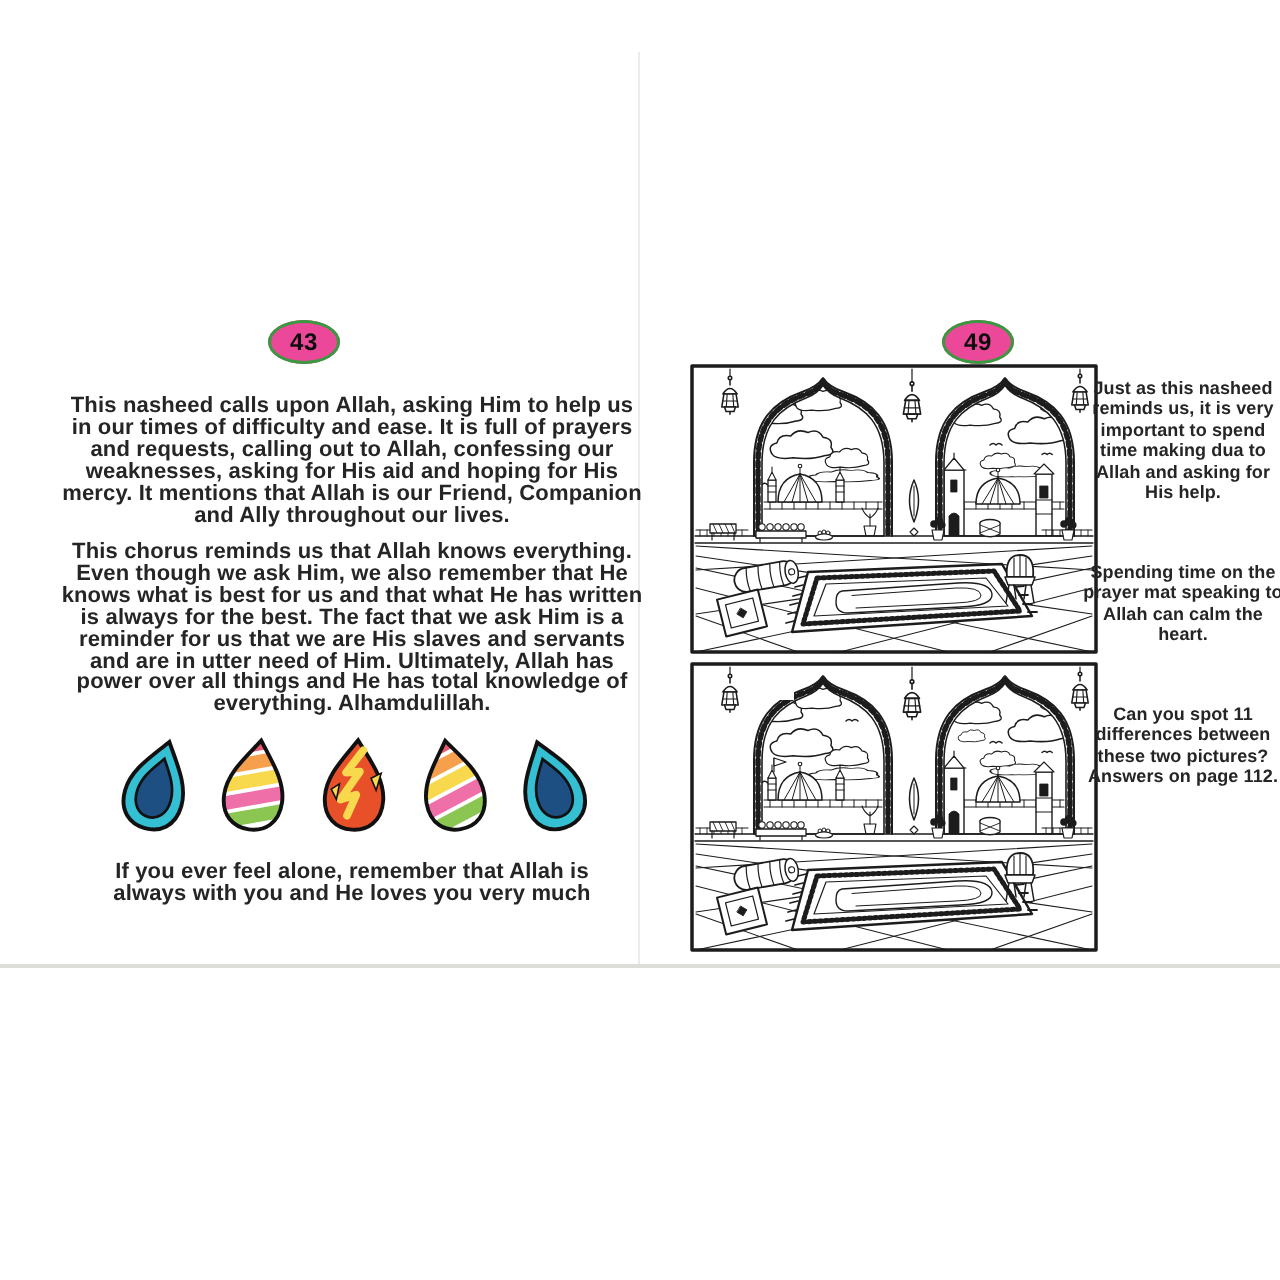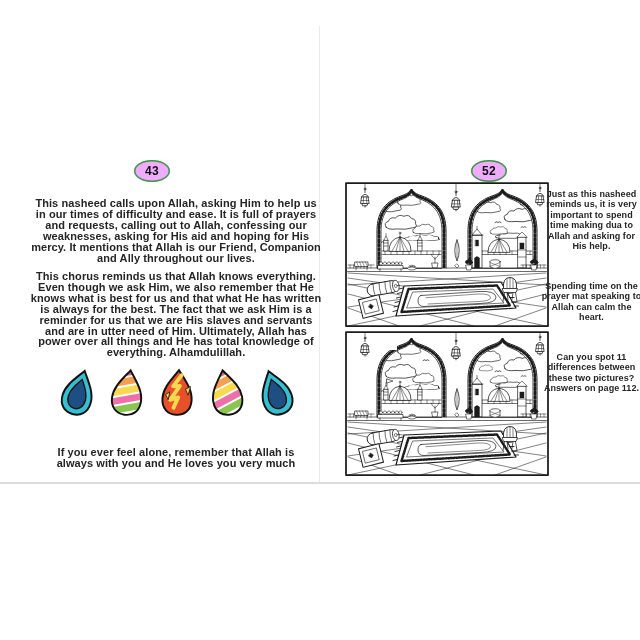--- a/index.html
+++ b/index.html
@@ -6,21 +6,21 @@
   body{width:640px;height:640px;position:relative;overflow:hidden;
        font-family:"Liberation Sans","DejaVu Sans",sans-serif;color:#222;}
   .spread{position:absolute;inset:0;background:#fff;}
   .gutter-line{position:absolute;left:319px;top:26px;width:1px;height:456px;background:#ebebe8;}
   .bottom-edge{position:absolute;left:0;top:482px;width:640px;height:1.5px;background:#dcdcd8;}
   .page{position:absolute;top:0;height:640px;}
   .page-left{left:0;width:320px;}
   .page-right{left:320px;width:320px;}
   .badge{position:absolute;width:36px;height:22px;border-radius:50%;
          display:flex;align-items:center;justify-content:center;
-         background:#f0abfc;box-shadow:inset 0 0 0 1.5px #379a3e;
+         background:#ec4899;box-shadow:inset 0 0 0 1.5px #379a3e;
          font-size:12px;font-weight:700;color:#0d0d0d;letter-spacing:.3px;}
   .para{position:absolute;text-align:center;font-weight:700;color:#252525;}
   .para-left{font-size:11px;line-height:10.9px;letter-spacing:.08px;}
   .para-right{font-size:9px;line-height:10.4px;letter-spacing:.05px;}
   .drops-row{position:absolute;left:60px;top:367px;width:234px;height:52px;
              display:flex;justify-content:space-between;align-items:flex-start;}
   .drop{width:37px;height:51px;overflow:visible;}
   .pics{position:absolute;left:25px;top:182px;width:204px;}
   .pic{width:204px;height:145px;display:block;}
   .pic+.pic{margin-top:4px;}
@@ -236,26 +236,26 @@
           <use href="#drop-zigzag" transform="rotate(4 19 26)"></use>
         </svg>
       <svg class="drop" viewBox="0 0 38 52">
           <use href="#drop-stripes" transform="rotate(-10 19 26)"></use>
         </svg>
       <svg class="drop" viewBox="0 0 38 52">
           <use href="#drop-teal" transform="rotate(-18 19 26)"></use>
         </svg>
     </div>
 
-    <div class="para para-left" style="left:53px;top:431px;width:246px;margin-top:16px;">If you ever feel alone, remember that Allah is always with you and He loves you very much</div>
+    <div class="para para-left" style="left:53px;top:431px;width:246px;">If you ever feel alone, remember that Allah is always with you and He loves you very much</div>
   </div>
 
   <div class="page page-right">
     <div class="badge" style="left:151px;top:160px;">
-      <span>52</span>
+      <span>49</span>
     </div>
 
     <div class="pics">
       <svg class="pic" viewBox="0 0 408 290">
         <use href="#mosque-scene"></use>
       </svg>
       <svg class="pic" viewBox="0 0 408 290">
         <use href="#mosque-scene"></use>
         <g stroke="#1c1c1c" fill="none" stroke-width="1.5" stroke-linecap="round" stroke-linejoin="round">
           <rect x="82" y="26" width="22" height="12" fill="#fff" stroke="none"></rect>

